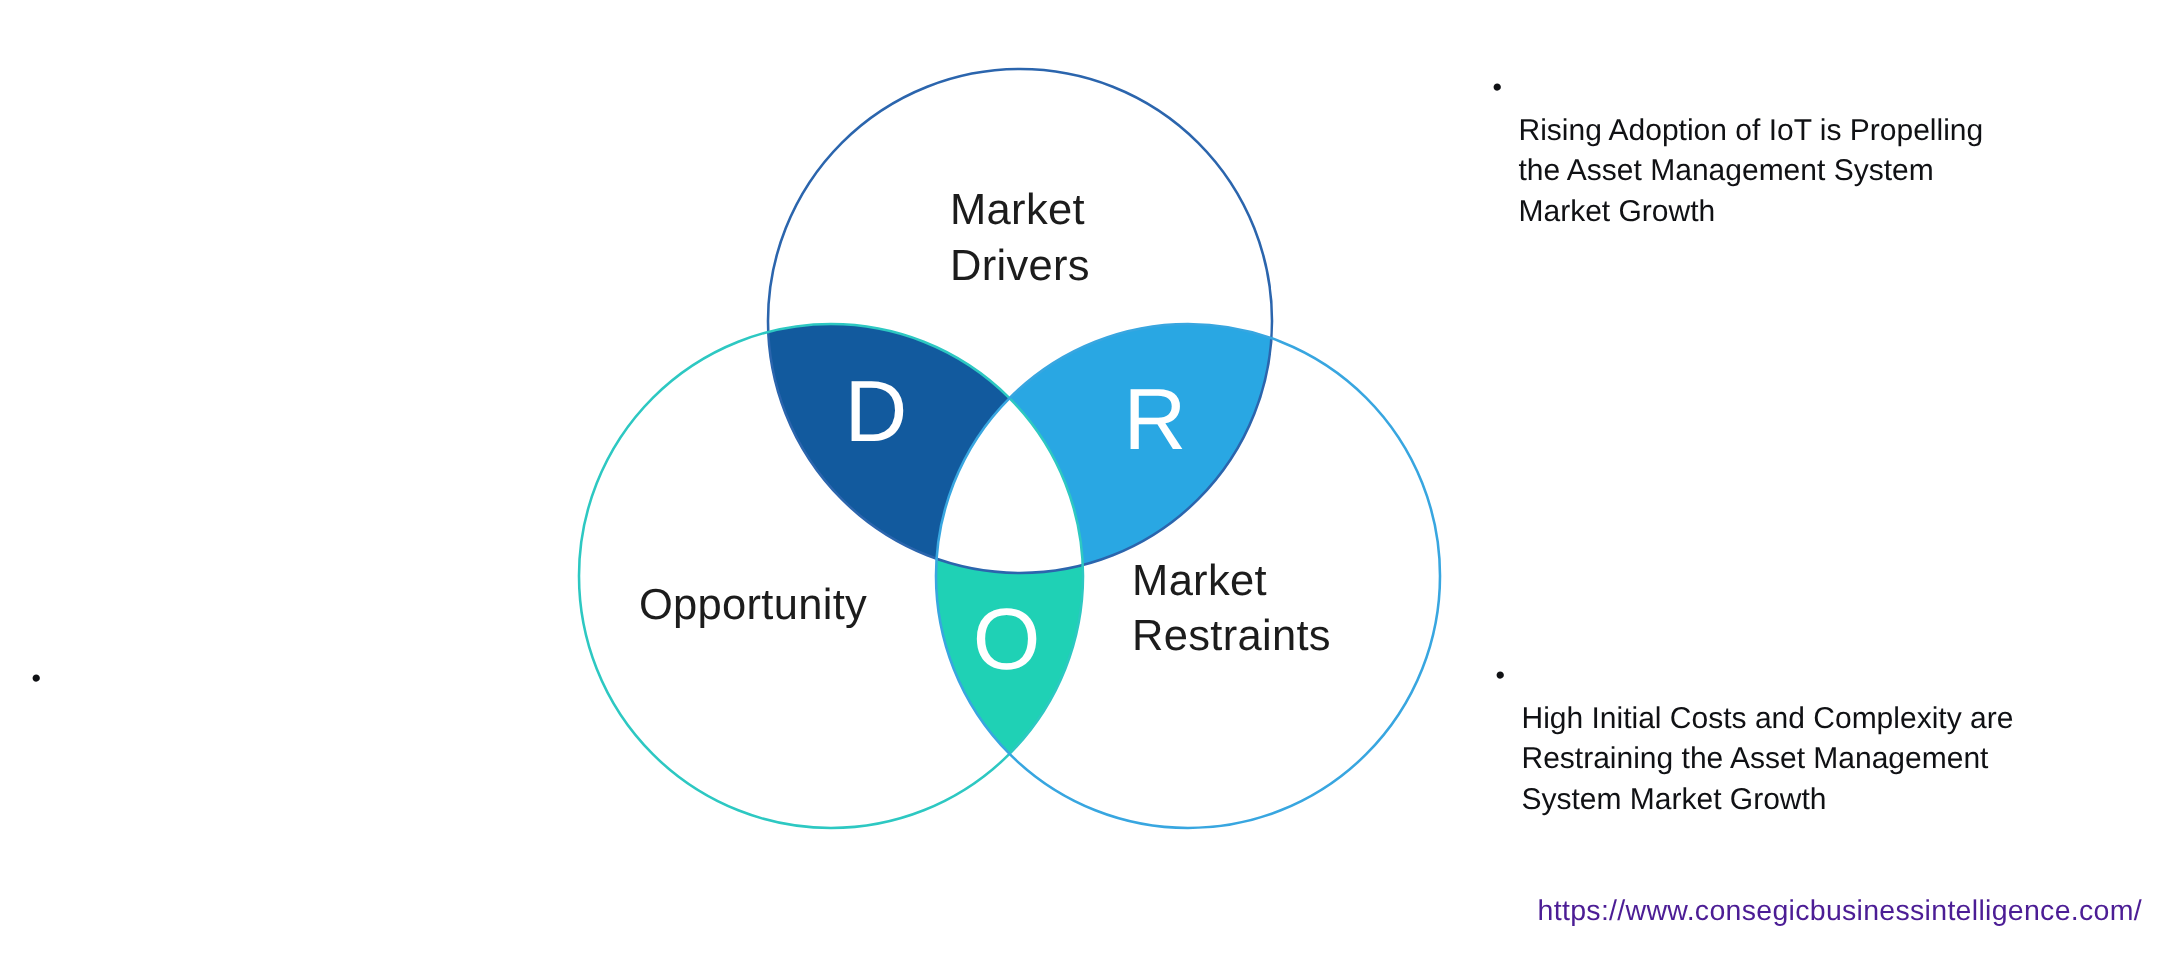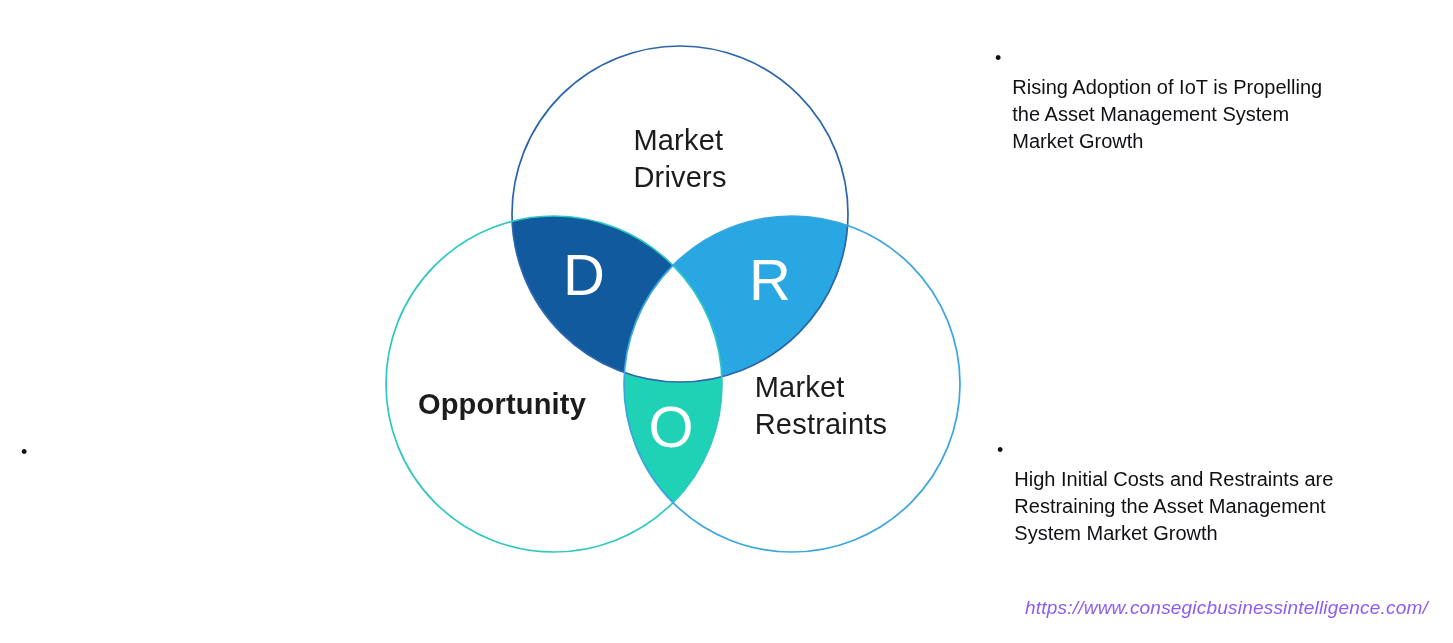--- a/index.html
+++ b/index.html
@@ -53,24 +53,23 @@
     white-space: pre-line;
     margin-top: 29px;
   }
   .bullet-left   { left: 21px;  top: 439px; width: 360px; }
   .bullet-top    { left: 995px; top: 45px;  width: 410px; }
   .bullet-bottom { left: 997px; top: 437px; width: 420px; }
   .footer-url {
     position: absolute;
     right: 25px; top: 597px;
     font-size: 19px;
-    color: #8b5cf6;
+    color: #4c1d95;
     text-decoration: none;
     letter-spacing: 0.2px;
-    font-style: italic;
   }
 </style>
 </head>
 <body>
 
 <div class="canvas">
 
   <svg class="venn-svg" viewBox="0 0 1453 643" xmlns="http://www.w3.org/2000/svg">
     <defs>
       <clipPath id="clip-top">
@@ -99,41 +98,41 @@
       </g>
     </g>
 
     <circle cx="680" cy="214" r="168" fill="none" stroke-width="1.7" stroke="#2B65AD"></circle>
     <circle cx="554" cy="384" r="168" fill="none" stroke-width="1.7" stroke="#2DC8C2"></circle>
     <circle cx="792" cy="384" r="168" fill="none" stroke-width="1.7" stroke="#38A6E0"></circle>
   </svg>
 
   <div class="circle-label" style="left:680px; top:159px;">Market
 Drivers</div>
-  <div class="circle-label" style="left:502px; top:404px;font-weight:bold;">Opportunity</div>
+  <div class="circle-label" style="left:502px; top:404px;">Opportunity</div>
   <div class="circle-label" style="left:821px; top:406px;">Market
 Restraints</div>
 
   <div class="overlap-letter" style="left:584px; top:275px;">D</div>
   <div class="overlap-letter" style="left:770px; top:280px;">R</div>
   <div class="overlap-letter" style="left:671px; top:427px;">O</div>
 
   <div class="bullet bullet-top">
     <span class="dot">•</span>
     <p>Rising Adoption of IoT is Propelling
 the Asset Management System
 Market Growth</p>
   </div>
 
   <div class="bullet bullet-left">
     <span class="dot">•</span>
   </div>
 
   <div class="bullet bullet-bottom">
     <span class="dot">•</span>
-    <p>High Initial Costs and Restraints are
+    <p>High Initial Costs and Complexity are
 Restraining the Asset Management
 System Market Growth</p>
   </div>
 
   <a class="footer-url">https://www.consegicbusinessintelligence.com/</a>
 
 </div>
 
 </body></html>

